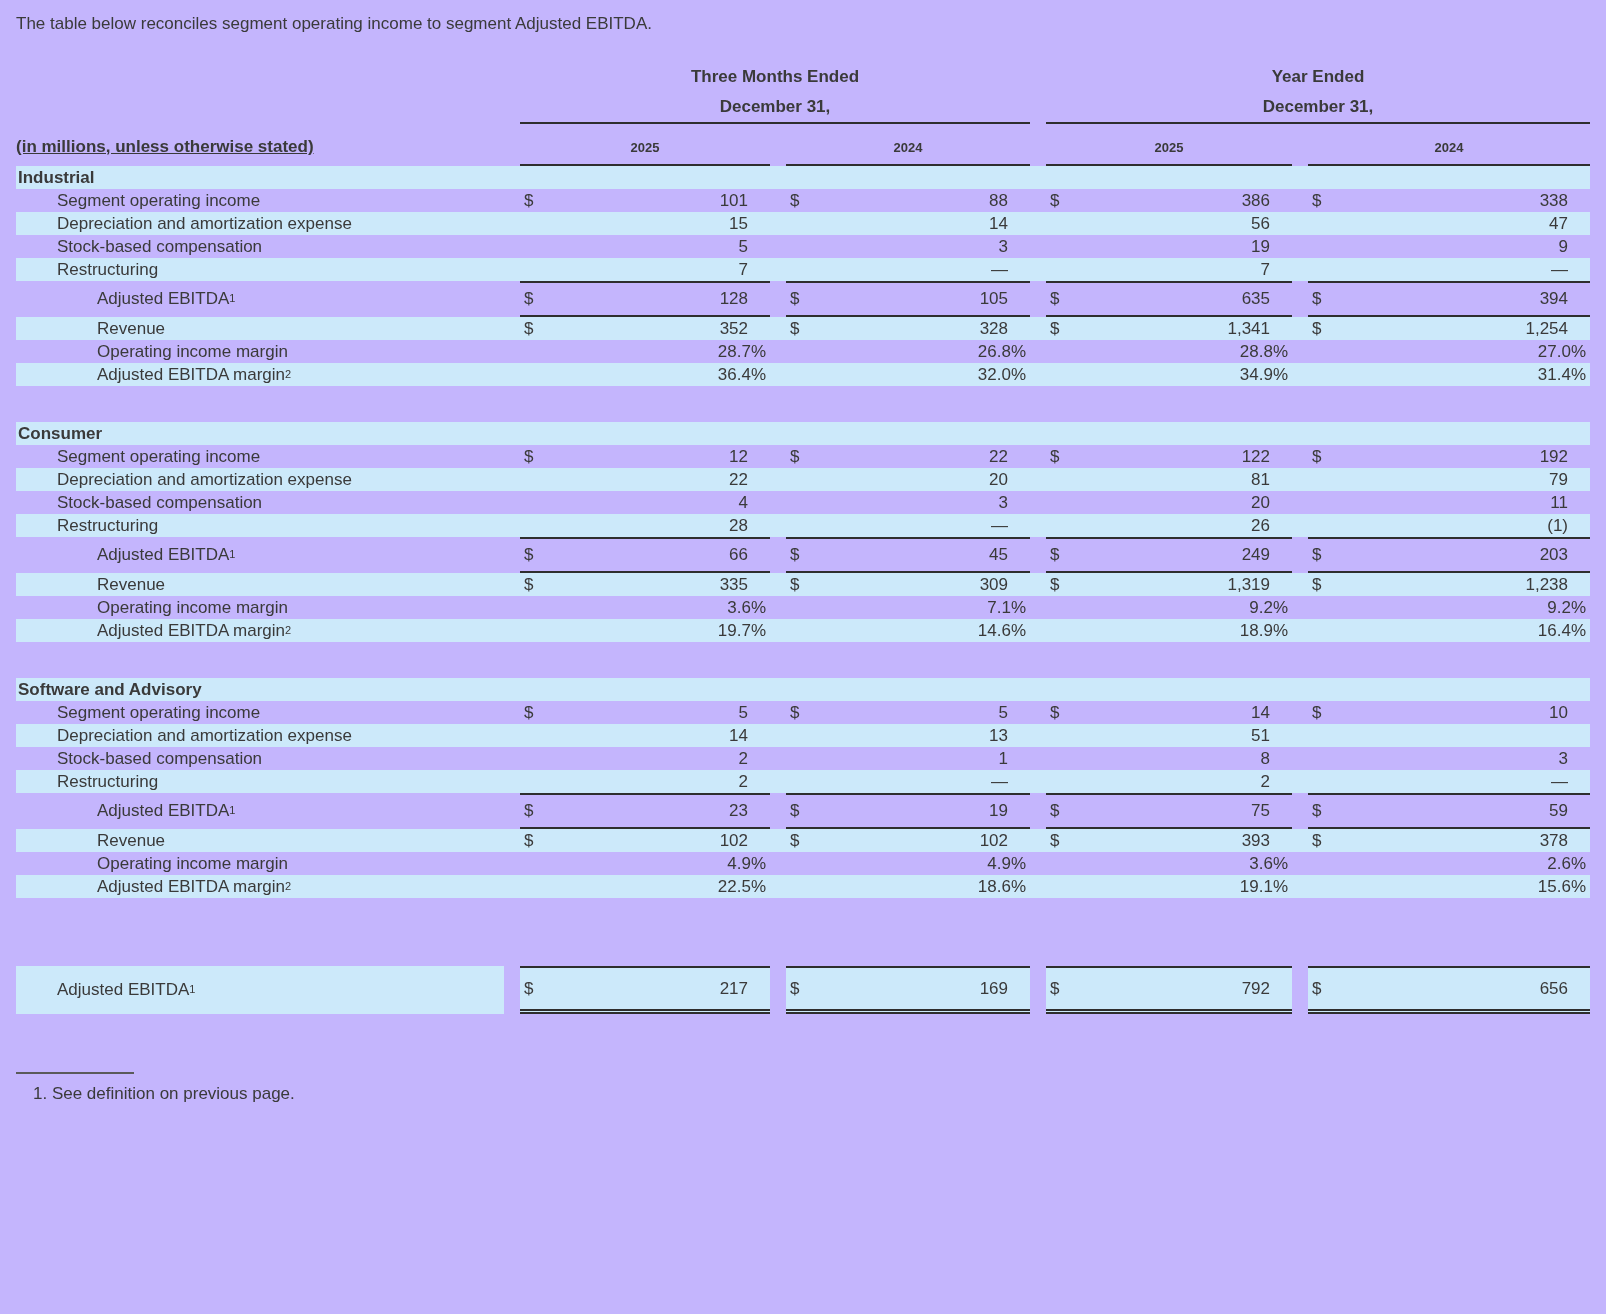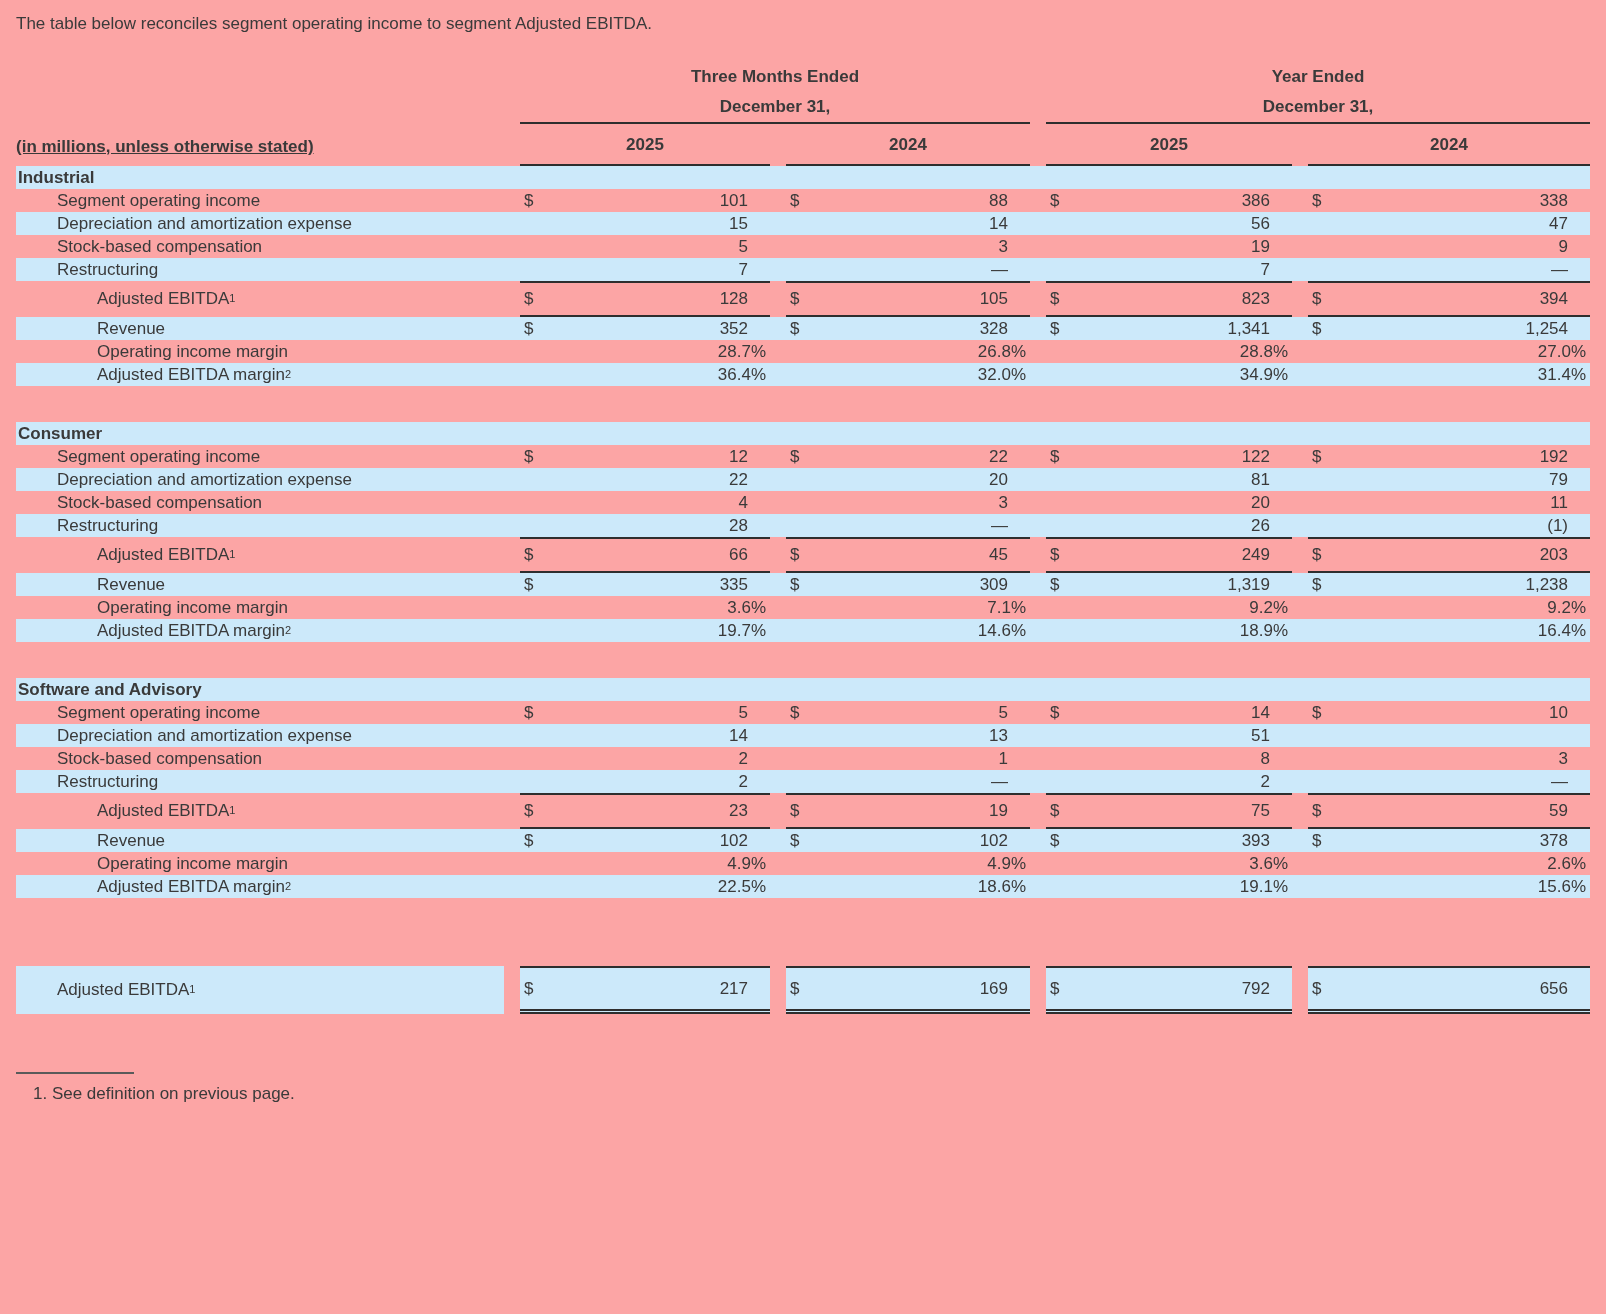--- a/index.html
+++ b/index.html
@@ -3,31 +3,31 @@
 <meta charset="utf-8">
 <style>
   :root{
     --stripe:#cce9fa;
     --text:#3a3a3a;
     --rule:#2e2e2e;
     --cols:488px 266px 260px 262px 298px;
   }
   *{margin:0;padding:0;box-sizing:border-box;}
   body{background:#fff;font-family:"Liberation Sans","DejaVu Sans",sans-serif;color:var(--text);}
-  .page{position:relative;width:1606px;height:1314px;background:#fca5a5;overflow:hidden;}
+  .page{position:relative;width:1606px;height:1314px;background:#c4b5fd;overflow:hidden;}
   .intro{margin:14px 16px 0 16px;font-size:17px;}
   .tablewrap{margin-left:16px;width:1574px;}
   
   .hdr{display:grid;grid-template-columns:var(--cols);margin-top:28px;}
   .hdr .g1{grid-column:2/4;}
   .hdr .g2{grid-column:4/6;text-align:right;}
   .hdr .lblcol{grid-column:1/2;}
   .grpline{text-align:center;font-weight:bold;font-size:17px;height:30px;display:flex;align-items:center;justify-content:center;margin-left:16px;}
   .grpline.l2{height:32px;border-bottom:2px solid var(--rule);}
-  .yearrow{height:42px;display:flex;align-items:flex-end;justify-content:center;font-weight:bold;font-size:17px;border-bottom:2px solid var(--rule);margin-left:16px;padding-bottom:9px;}
+  .yearrow{height:42px;display:flex;align-items:flex-end;justify-content:center;font-weight:bold;font-size:13px;border-bottom:2px solid var(--rule);margin-left:16px;padding-bottom:9px;}
   .inmill{height:42px;display:flex;align-items:flex-end;font-weight:bold;font-size:17px;text-decoration:underline;padding-bottom:9px;}
   
   .row{display:grid;grid-template-columns:var(--cols);height:23px;}
   .row.stripe{background:var(--stripe);}
   .cell{height:100%;display:flex;align-items:center;font-size:17px;}
   .cell.label{padding-left:41px;}
   .cell.label.lv0{padding-left:2px;font-weight:bold;}
   .cell.label.lv2{padding-left:81px;}
   .num{justify-content:space-between;margin-left:16px;padding:0 22px 0 4px;}
   .num.pct{padding-right:4px;}
@@ -172,21 +172,21 @@
           <div class="cell num">
             <span>$</span>
             <span>128</span>
           </div>
           <div class="cell num">
             <span>$</span>
             <span>105</span>
           </div>
           <div class="cell num">
             <span>$</span>
-            <span>823</span>
+            <span>635</span>
           </div>
           <div class="cell num">
             <span>$</span>
             <span>394</span>
           </div>
         </div>
         <div class="row stripe">
           <div class="cell label lv2">
             <span>Revenue</span>
             <sup></sup>

